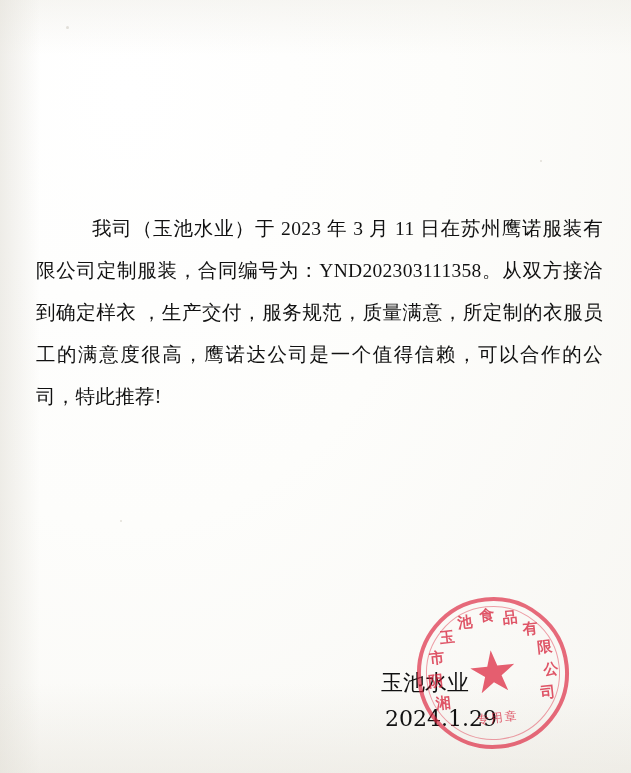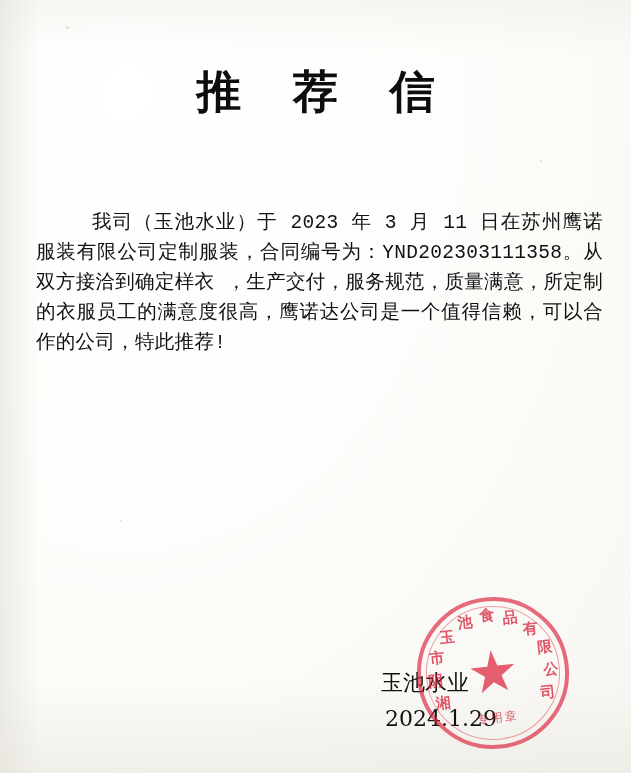--- a/index.html
+++ b/index.html
@@ -51,26 +51,26 @@
     text-indent: 18px;
     color: #0d0d0d;
     font-family: "DejaVu Serif", serif;
   }
   .body-text {
     position: absolute;
     top: 208px;
     left: 36px;
     right: 28px;
     font-size: 19.5px;
-    line-height: 30px;
+    line-height: 42px;
     color: #111111;
     text-align: justify;
     text-justify: inter-ideograph;
     text-indent: 56px;
-    font-family: Liberation Mono, monospace;
+    font-family: Liberation Serif, serif;
     letter-spacing: 0.3px;
   }
   .sign-block {
     position: absolute;
     right: 134px;
     bottom: 36px;
     text-align: left;
     font-size: 22px;
     line-height: 36px;
     color: #111111;
@@ -148,21 +148,20 @@
 
 <div class="page">
   <div class="shade-top"></div>
   <div class="shade-left"></div>
   <div class="shade-bottom"></div>
 
   <div class="speck" style="left:66px; top:26px; width:3px; height:3px;"></div>
   <div class="speck" style="left:540px; top:160px; width:2px; height:2px;"></div>
   <div class="speck" style="left:120px; top:520px; width:2px; height:2px;"></div>
 
-  <div class="doc-title">推 荐 信</div>
 
   <div class="body-text">我司（玉池水业）于 2023 年 3 月 11 日在苏州鹰诺服装有限公司定制服装，合同编号为：YND202303111358。从双方接洽到确定样衣 ，生产交付，服务规范，质量满意，所定制的衣服员工的满意度很高，鹰诺达公司是一个值得信赖，可以合作的公司，特此推荐!</div>
 
   <div class="sign-block">
     <div class="sign-name">玉池水业</div>
     <div class="sign-date">2024.1.29</div>
   </div>
 
   <div class="seal">
     <div class="seal-inner-ring"></div>

